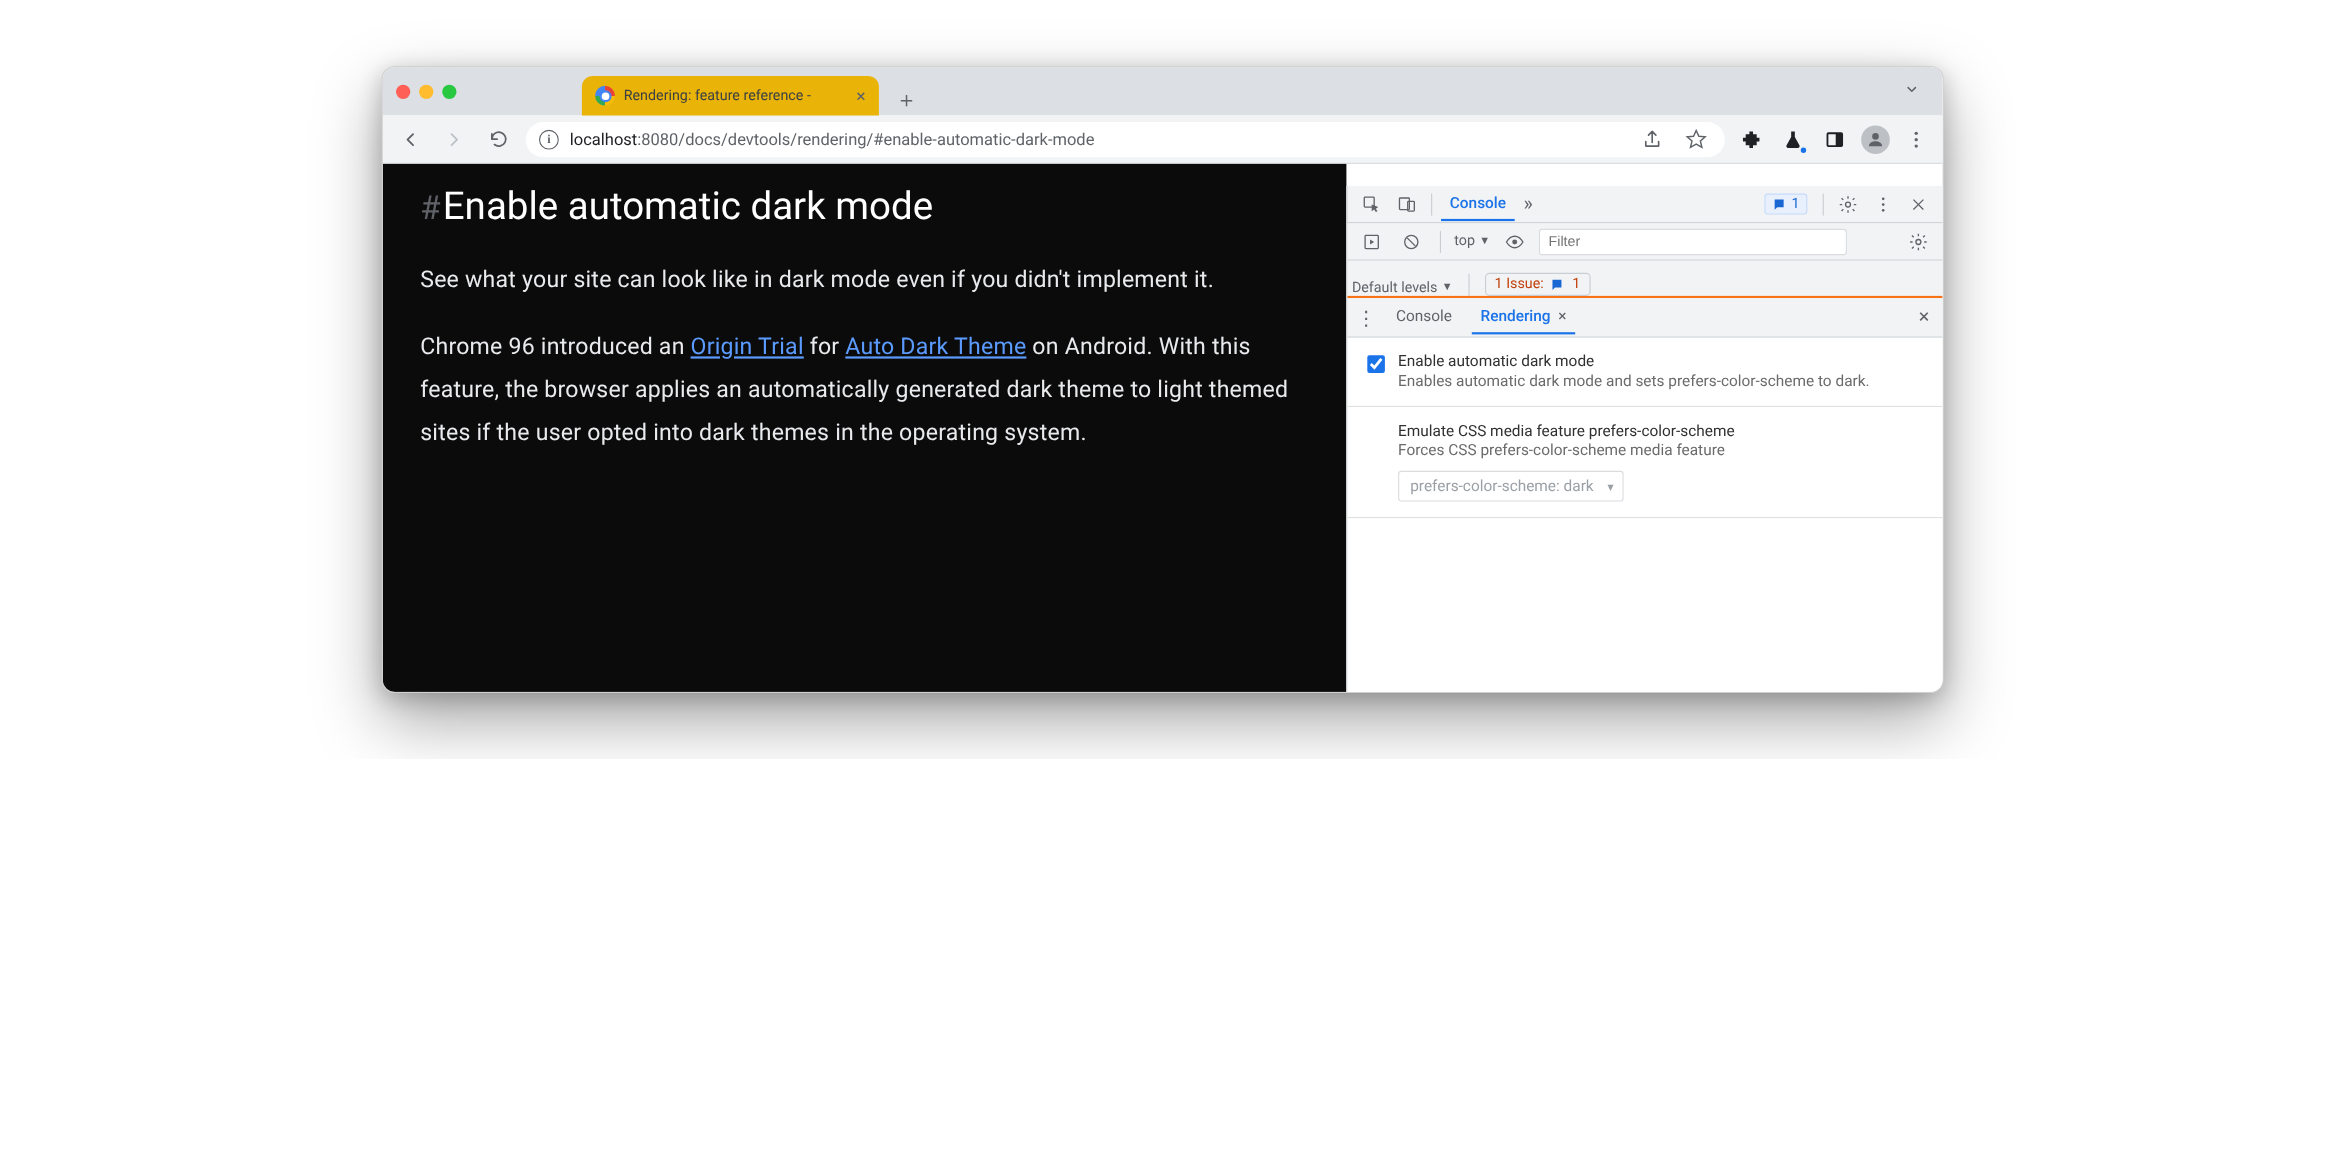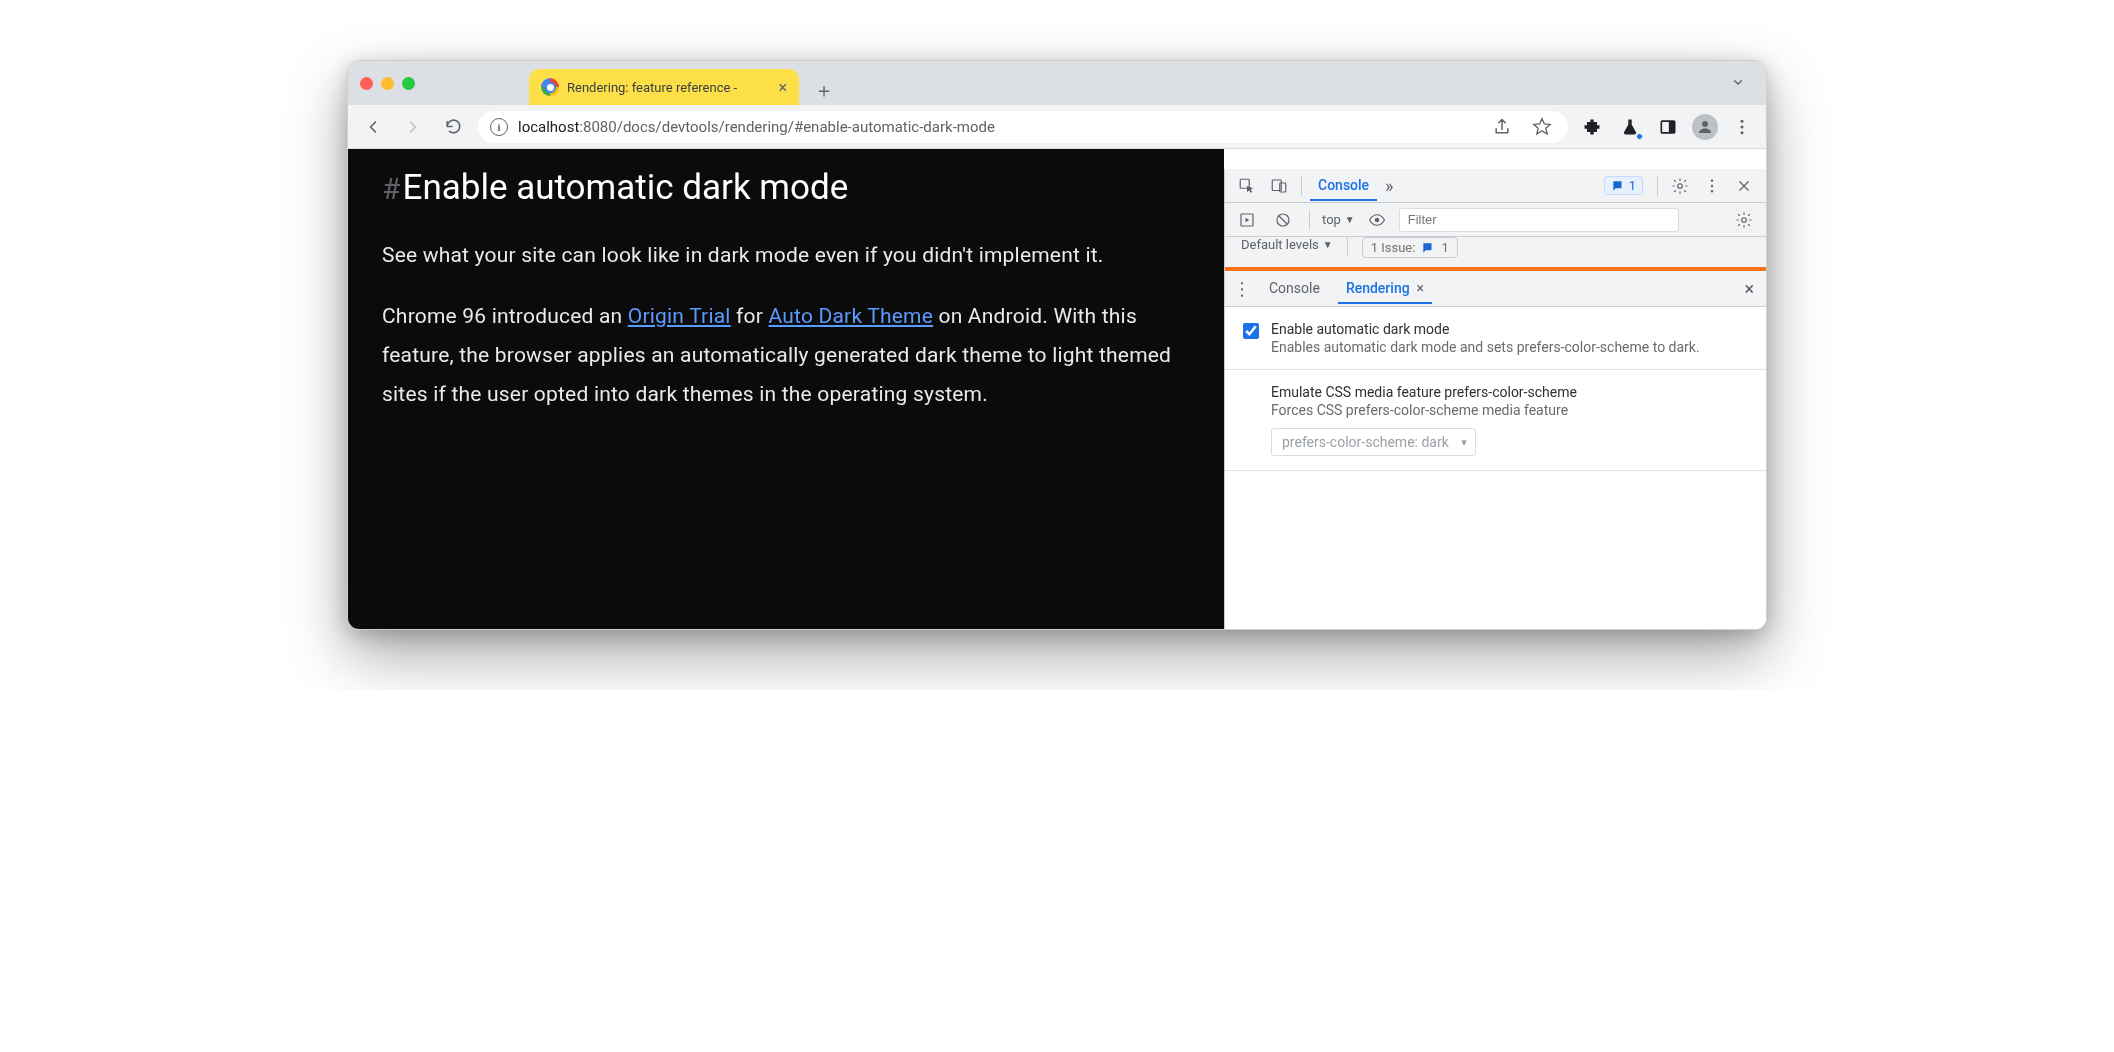--- a/index.html
+++ b/index.html
@@ -28,21 +28,21 @@
     padding: 0 10px;
     gap: 8px;
   }
   .traffic { display: flex; gap: 8px; padding: 0 6px 0 2px; }
   .traffic span { width: 13px; height: 13px; border-radius: 50%; display: inline-block; }
   .tl-red { background: #ff5f57; }
   .tl-yellow { background: #febc2e; }
   .tl-green { background: #28c840; }
   .tabs { display: flex; align-items: flex-end; height: 100%; margin-left: 100px; }
   .tab {
-    background: #fde047;
+    background: #eab308;
     height: 36px;
     border-radius: 10px 10px 0 0;
     display: flex;
     align-items: center;
     padding: 0 10px 0 12px;
     gap: 8px;
     font-size: 13px;
     color: #3c4043;
     min-width: 270px;
     max-width: 300px;
@@ -131,22 +131,22 @@
   .dt-tab { padding: 6px 8px; color:#5f6368; cursor:pointer; border-bottom:2px solid transparent; font-size:14px;}
   .dt-tab.active { color:#1a73e8; border-bottom-color:#1a73e8; font-weight:500; }
   .dt-more { color:#5f6368; font-size:18px; padding:0 4px; cursor:pointer; }
   .issue-pill { display:flex;align-items:center;gap:4px;background:#e8f0fe;border:1px solid #c6dafc;border-radius:3px;padding:1px 6px;color:#1967d2;font-size:13px;margin-left:auto;cursor:pointer;}
   .dt-right-icons { display:flex; align-items:center; gap:4px; margin-left:6px; }
   
   .dt-filterbar { height:34px; display:flex;align-items:center;padding:0 8px;gap:8px;border-bottom:1px solid #cacdd1;background:#f1f3f4; }
   .scope { display:flex;align-items:center;gap:4px;color:#5f6368;cursor:pointer; }
   .filter-input { flex:1;max-width:280px; background:#fff;border:1px solid #dadce0;height:24px;border-radius:3px;padding:0 8px;font-size:13px;color:#5f6368; }
   
-  .dt-levels { height:34px;display:flex;align-items:flex-start;padding:0 16px;gap:10px;border-bottom:4px solid #f97316;background:#f1f3f4; }
-  .levels-pill { display:flex;align-items:center; border:1px solid #cacdd1; border-radius:4px; padding:2px 8px; gap:6px; color:#737373;}
+  .dt-levels { height:34px;display:flex;align-items:flex-end;padding:0 4px;gap:10px;border-bottom:2px solid #f97316;background:#f1f3f4; }
+  .levels-pill { display:flex;align-items:center; border:1px solid #cacdd1; border-radius:4px; padding:2px 8px; gap:6px; color:#c2410c;}
   
   .dt-drawer-tabs { height:36px;display:flex;align-items:center;padding:0 8px;gap:10px;border-bottom:1px solid #cacdd1;background:#f1f3f4; }
   .dt-drawer-tabs .dt-tab { font-size:14px; }
   .dt-drawer-tabs .kebab { font-size:18px;color:#5f6368;cursor:pointer; }
   .dt-drawer-tabs .closex { margin-left:auto;font-size:18px;color:#5f6368;cursor:pointer;padding:0 4px;}
   
   .dt-body { background:#fff; flex:1; overflow:auto; }
   .option { padding: 14px 18px; border-bottom:1px solid #e0e0e0; }
   .option-row { display:flex; gap:12px; align-items:flex-start; }
   .option .cb { width:16px;height:16px;margin-top:2px;accent-color:#1a73e8;flex-shrink:0;}

